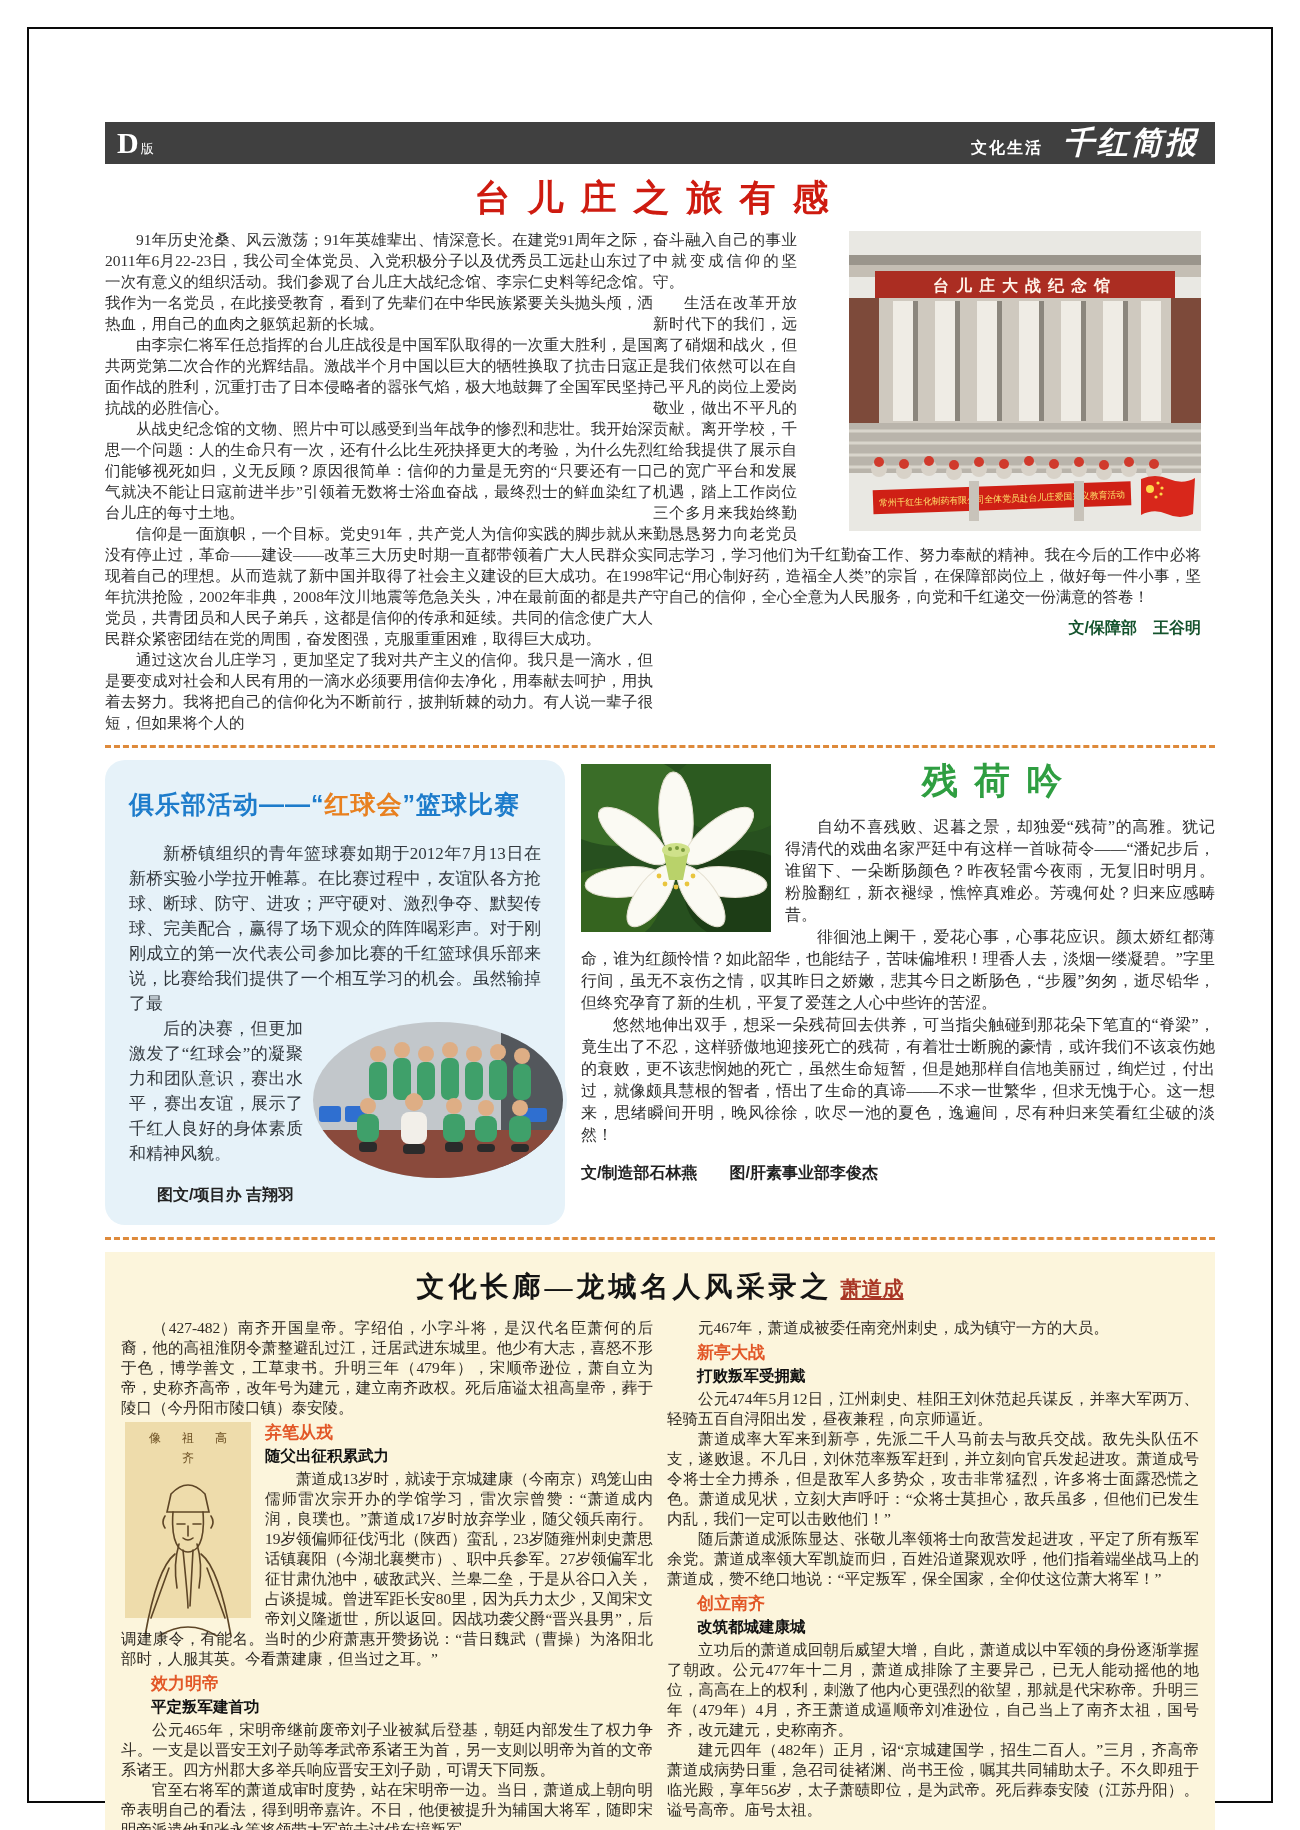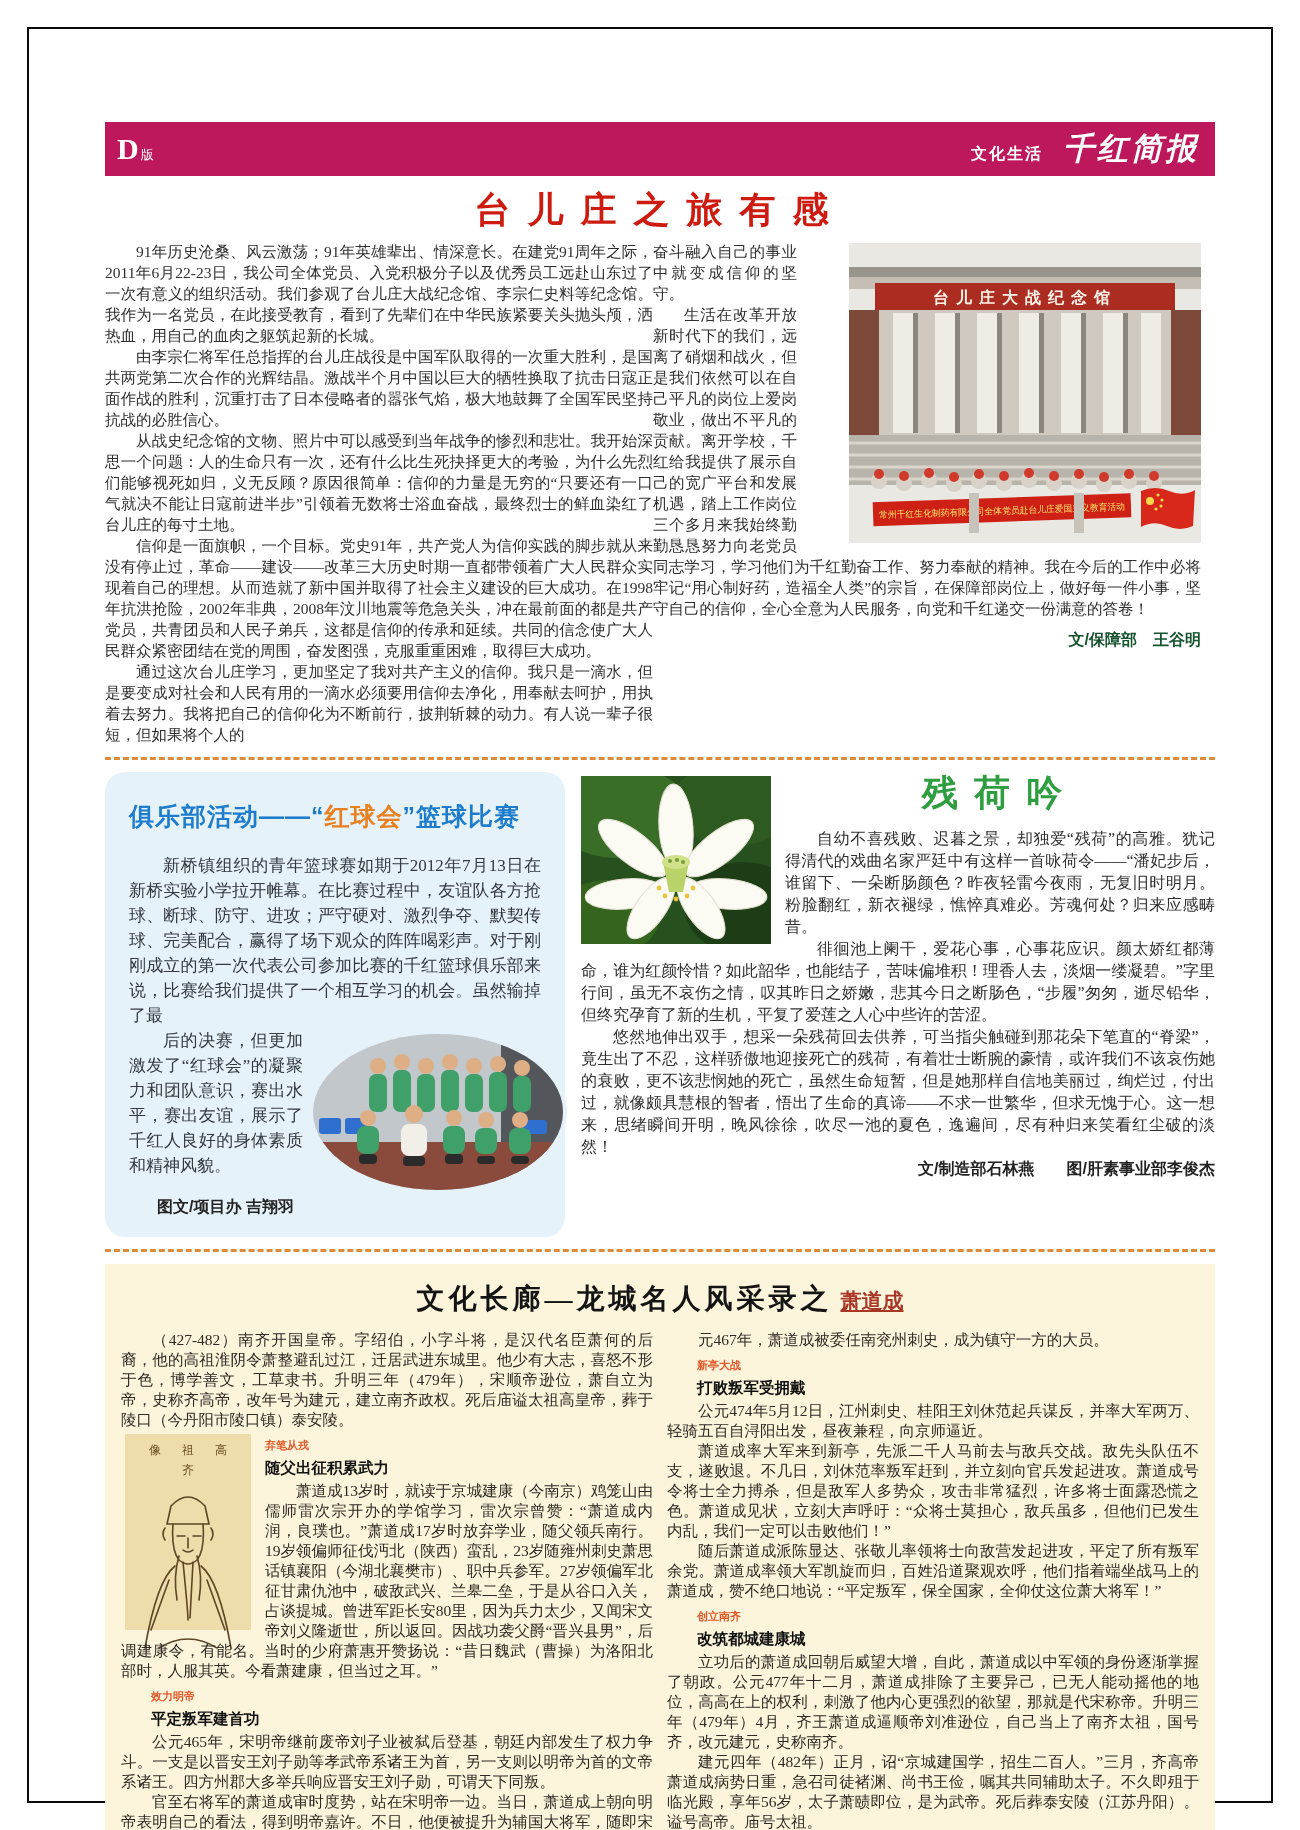--- a/index.html
+++ b/index.html
@@ -3,21 +3,21 @@
 <meta charset="utf-8">
 <style>
   html,body{margin:0;padding:0;background:#fff;}
   body{width:1300px;height:1830px;position:relative;overflow:hidden;
        font-family:"Liberation Serif","DejaVu Serif",serif;color:#2f2f2f;}
   .frame{position:absolute;left:27px;top:27px;right:27px;bottom:27px;
          border:2px solid #0a0a0a;pointer-events:none;}
   .content{position:absolute;left:105px;top:122px;width:1110px;}
 
   
-  .bar{background:#be185d;color:#fff;height:54px;display:flex;
+  .bar{background:#404040;color:#fff;height:42px;display:flex;
        align-items:center;justify-content:space-between;padding:0 16px 0 12px;box-sizing:border-box;}
   .bar .d{font-size:30px;font-weight:bold;font-family:"Liberation Serif",serif;}
   .bar .ban{font-size:13px;margin-left:2px;}
   .bar-right{display:flex;align-items:baseline;}
   .bar .seclbl{font-size:16px;font-weight:bold;letter-spacing:2px;}
   .bar .brand{font-size:31px;font-weight:bold;font-style:italic;margin-left:20px;
               letter-spacing:3px;font-family:"Liberation Serif",serif;}
 
   
   .t1{text-align:center;color:#ce1b10;font-size:36px;font-weight:bold;
@@ -43,35 +43,35 @@
   .bb-body p{margin:0;text-indent:2em;}
   .oval{float:right;width:250px;height:156px;border-radius:50%;overflow:hidden;
         margin:6px -22px 2px 10px;box-shadow:0 0 0 4px #e6f2f9;}
   .cap2{font-family:"Liberation Sans",sans-serif;font-weight:bold;font-size:16px;
         margin:16px 0 0 28px;color:#222;}
   .sec2-right{flex:1;margin-left:16px;font-size:16px;line-height:22px;text-align:justify;}
   .sec2-right p{margin:0;text-indent:2em;}
   .lotus{float:left;width:190px;height:168px;margin:4px 14px 4px 0;}
   .t2{text-align:center;color:#2f9e41;font-size:36px;font-weight:bold;
       letter-spacing:16px;margin:0 0 12px;line-height:1.2;}
-  .attr2{text-align:right;font-family:"Liberation Sans",sans-serif;font-weight:bold;
-         font-size:16px;color:#222;}
+  .attr2{font-family:"Liberation Sans",sans-serif;font-weight:bold;
+         font-size:16px;margin-top:16px;color:#222;}
 
   
   .creambox{background:#fcf5dc;margin-top:10px;padding:14px 16px 40px;box-sizing:border-box;}
   .t3{text-align:center;margin:4px 0 14px;line-height:1.2;}
   .t3 .black{font-size:28px;font-weight:900;letter-spacing:4px;color:#141414;}
   .t3 .red{font-size:21px;font-weight:900;color:#a93726;margin-left:8px;text-decoration:underline;}
   .cols3{display:flex;gap:14px;}
   .col3{width:50%;font-size:15.5px;line-height:20px;text-align:justify;color:#2e2a23;}
   .col3 p{margin:0;text-indent:2em;}
   .portrait{float:left;width:126px;height:196px;background:#eedcab;
             margin:4px 14px 4px 4px;text-align:center;}
   .pcap{font-size:12px;letter-spacing:9px;color:#6d5124;padding:6px 0 0 9px;}
-  .sub-red{color:#e25727;font-weight:bold;font-size:11px;line-height:24px;
+  .sub-red{color:#e25727;font-weight:bold;font-size:17px;line-height:24px;
            margin-left:30px;margin-top:3px;}
   .sub-bold{font-family:"Liberation Sans",sans-serif;font-weight:bold;font-size:15.5px;
             line-height:22px;color:#111;margin-left:30px;margin-bottom:2px;}
 </style>
 </head>
 <body>
 
 <div class="frame"></div>
 
 <div class="content">

